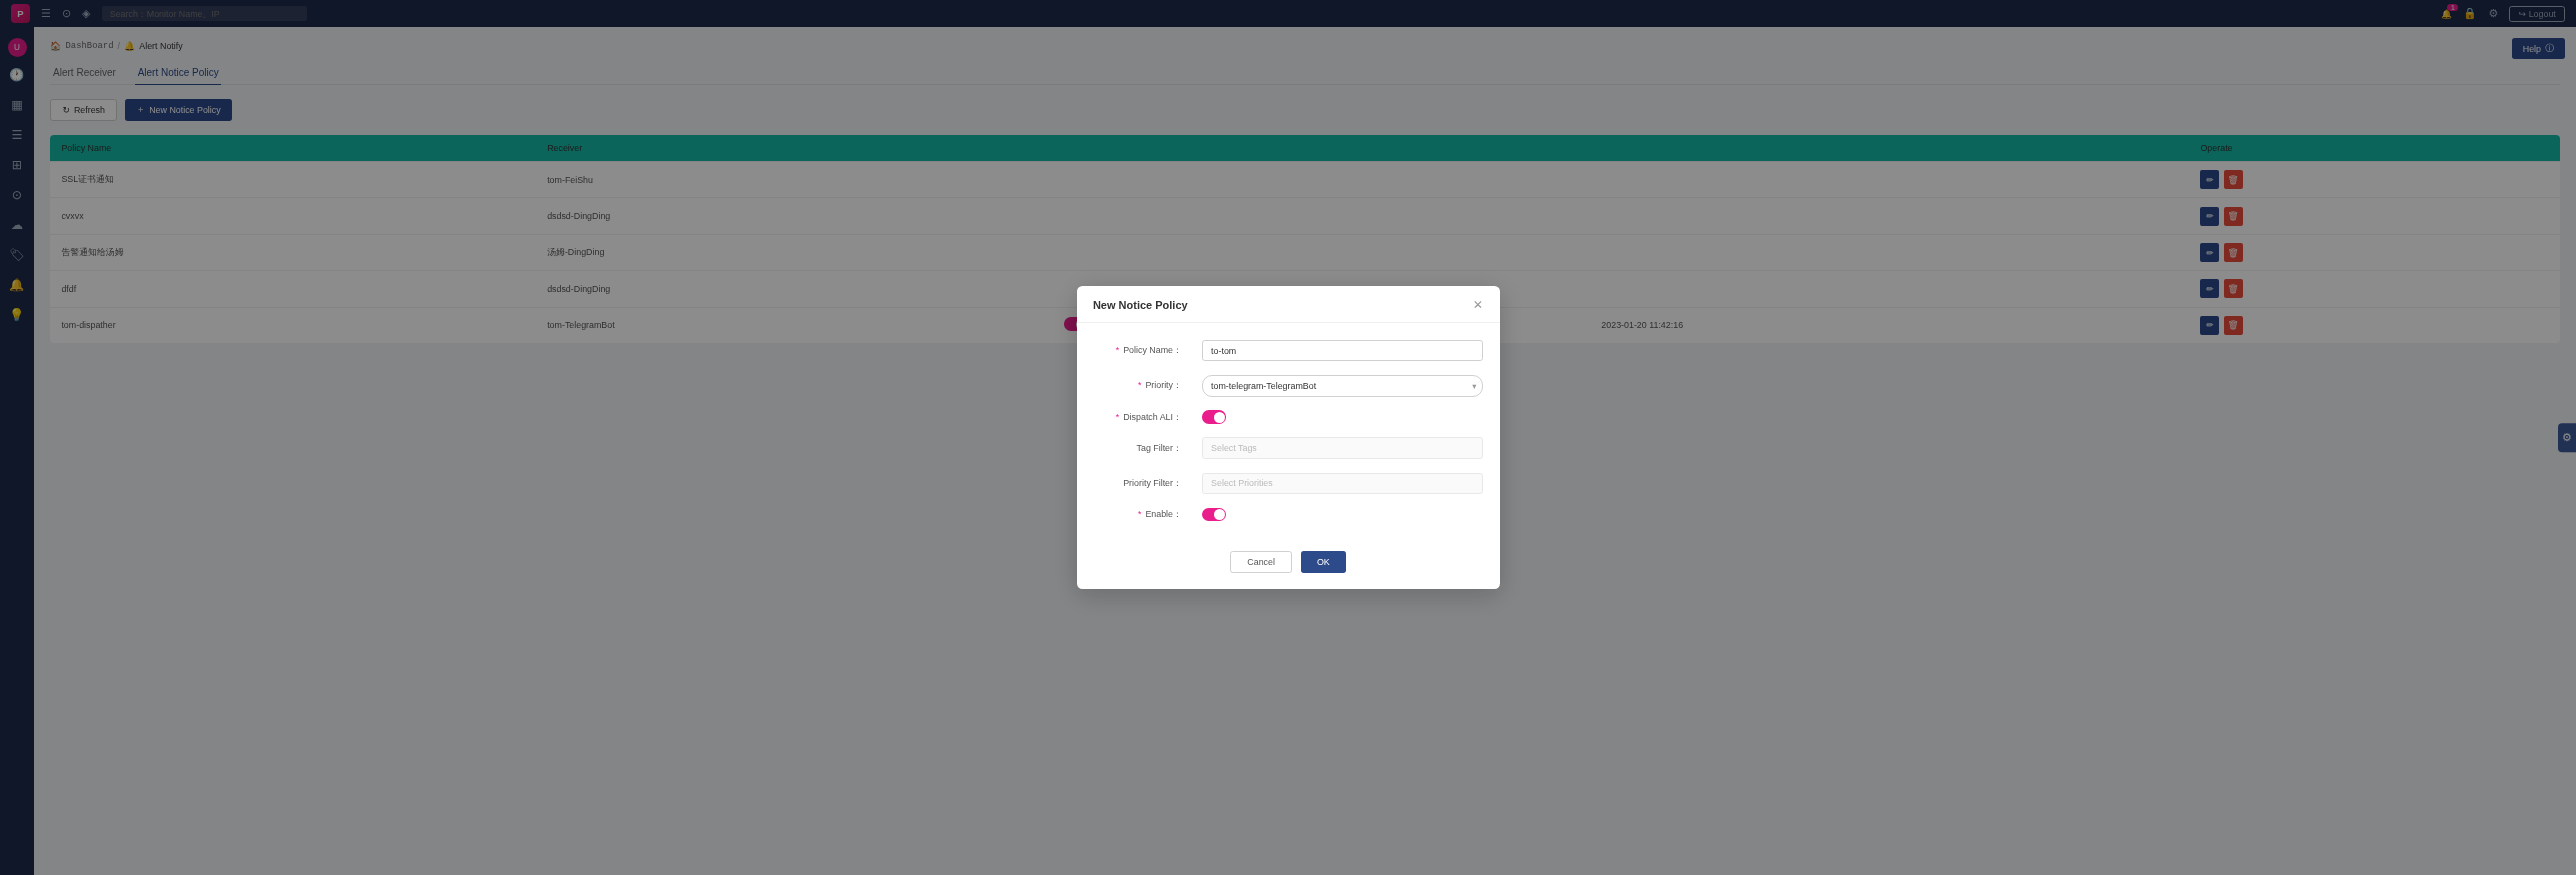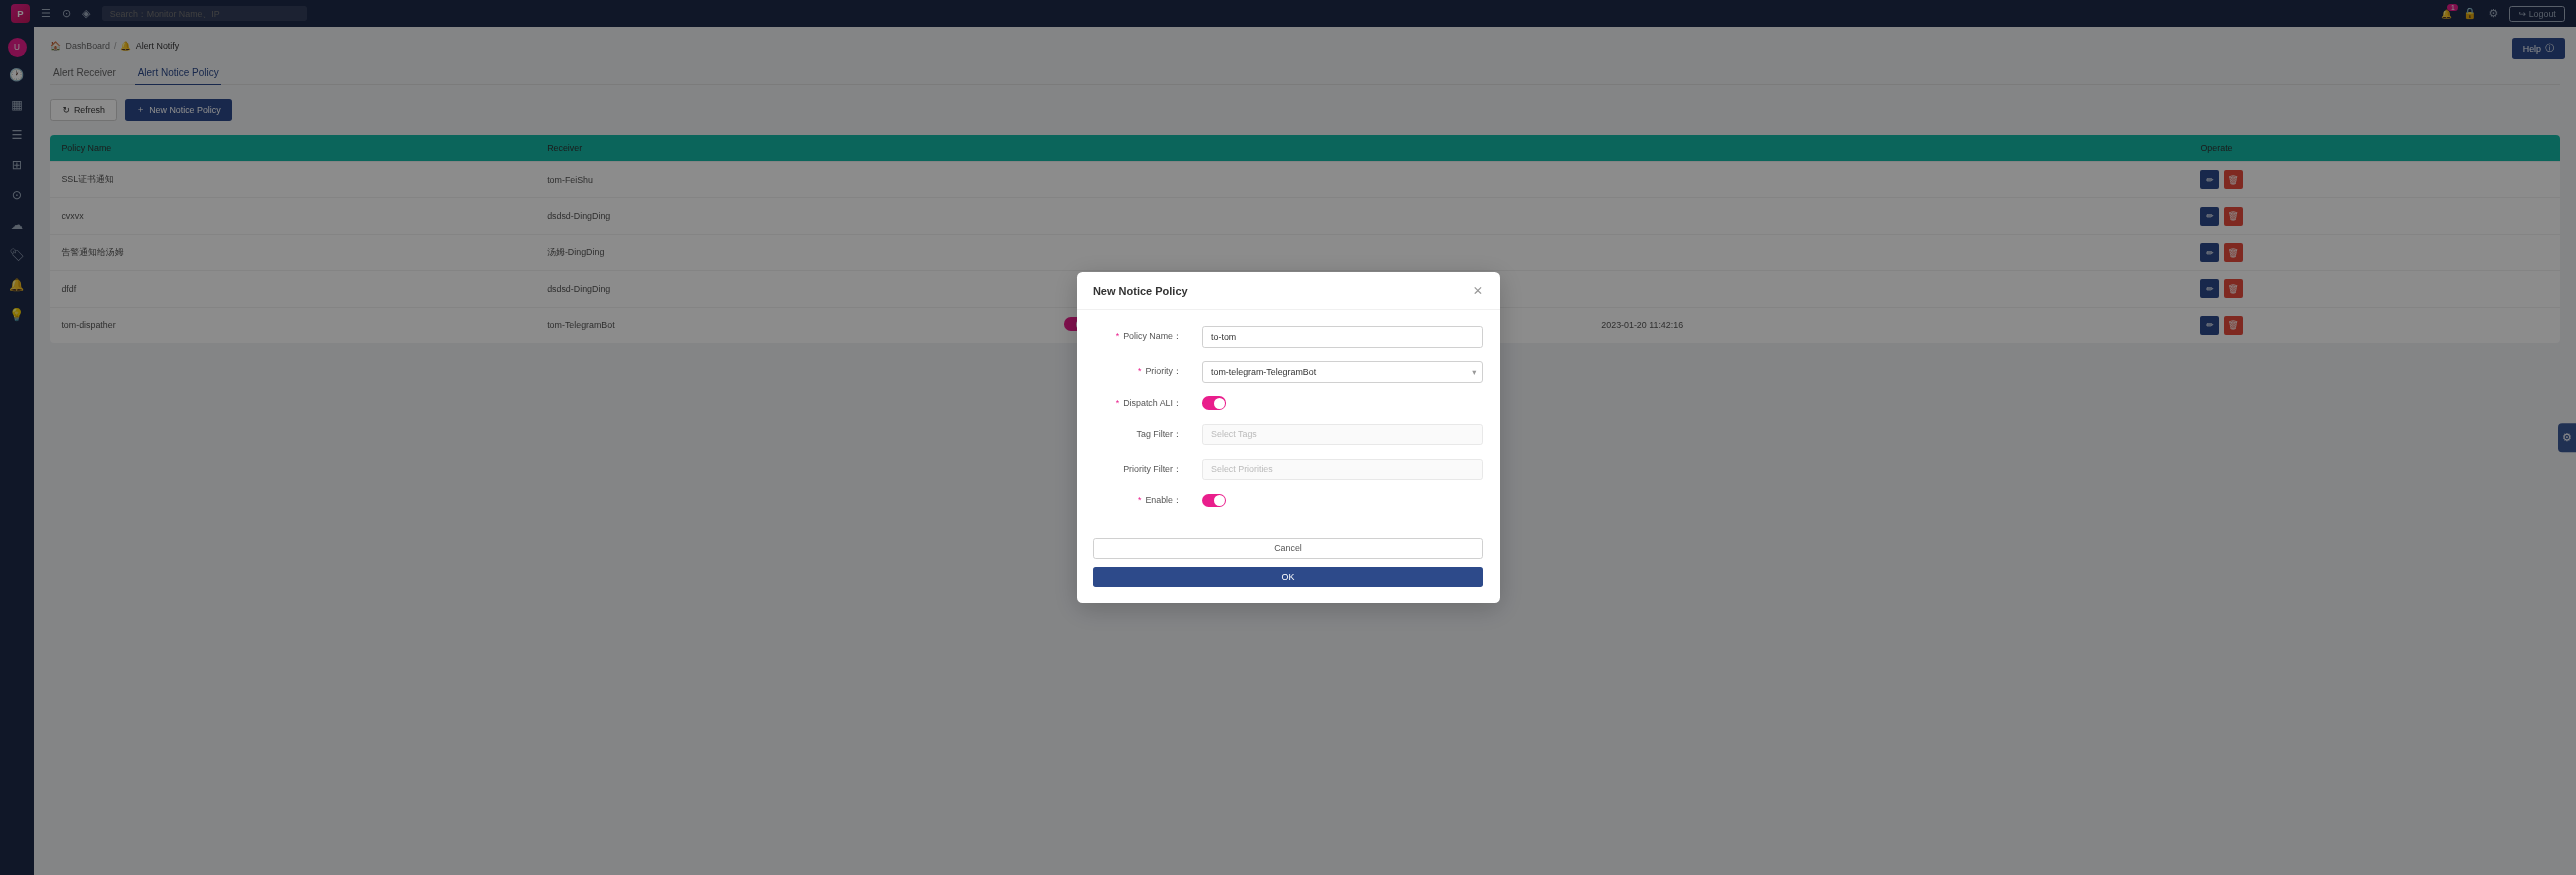--- a/index.html
+++ b/index.html
@@ -103,21 +103,21 @@
       padding: 13.6px 16.4px;
       overflow-y: auto;
       position: relative;
     }
 
     
     .breadcrumb {
       display: flex; align-items: center; gap: 4.1px;
       font-size: 8.9px; color: #666; margin-bottom: 11px;
     }
-    .breadcrumb a { color: #666; text-decoration: none; }
+    .breadcrumb a { color: #666; text-decoration: none; font-family: Liberation Mono, monospace; }
     .breadcrumb .sep { color: #999; }
     .breadcrumb .current { color: #333; }
 
     
     .help-btn {
       position: fixed; top: 38px; right: 11px;
       background: #2d4a8a; color: white;
       border: none; border-radius: 2.7px;
       padding: 4.1px 11px; font-size: 8.9px;
       cursor: pointer; display: flex; align-items: center; gap: 4.1px;
@@ -220,21 +220,21 @@
       border-bottom: 0.7px solid #f0f0f0;
       display: flex; align-items: center; justify-content: space-between;
     }
     .modal-title { font-size: 11px; font-weight: 600; color: #333; }
     .modal-close {
       cursor: pointer; color: #999; font-size: 12.3px; line-height: 1;
     }
     .modal-body { padding: 16.4px 16.4px 5.5px; }
     .modal-footer {
       padding: 11px 16.4px 16.4px;
-      display: flex; justify-content: flex-end; gap: 8.2px; flex-direction: column;
+      display: flex; justify-content: center; gap: 8.2px;
     }
 
     
     .form-row {
       display: flex; align-items: center;
       margin-bottom: 13.6px; gap: 20px;
     }
     .form-label {
       font-size: 8.9px; color: #555;
       min-width: 89px; text-align: right;
@@ -247,21 +247,21 @@
       padding: 4.8px 8.2px;
       font-size: 8.9px; color: #333;
       outline: none;
     }
     .select-wrapper {
       flex: 1; position: relative;
     }
     .select-wrapper select {
       width: 100%;
       border: 0.7px solid #d0d0d0;
-      border-radius: 3px;
+      border-radius: 10px;
       padding: 4.8px 22px 4.8px 8.2px;
       font-size: 8.9px; color: #333;
       background: white;
       appearance: none;
       cursor: pointer;
       outline: none;
     }
     .select-arrow {
       position: absolute; right: 6.8px; top: 50%;
       transform: translateY(-50%);

